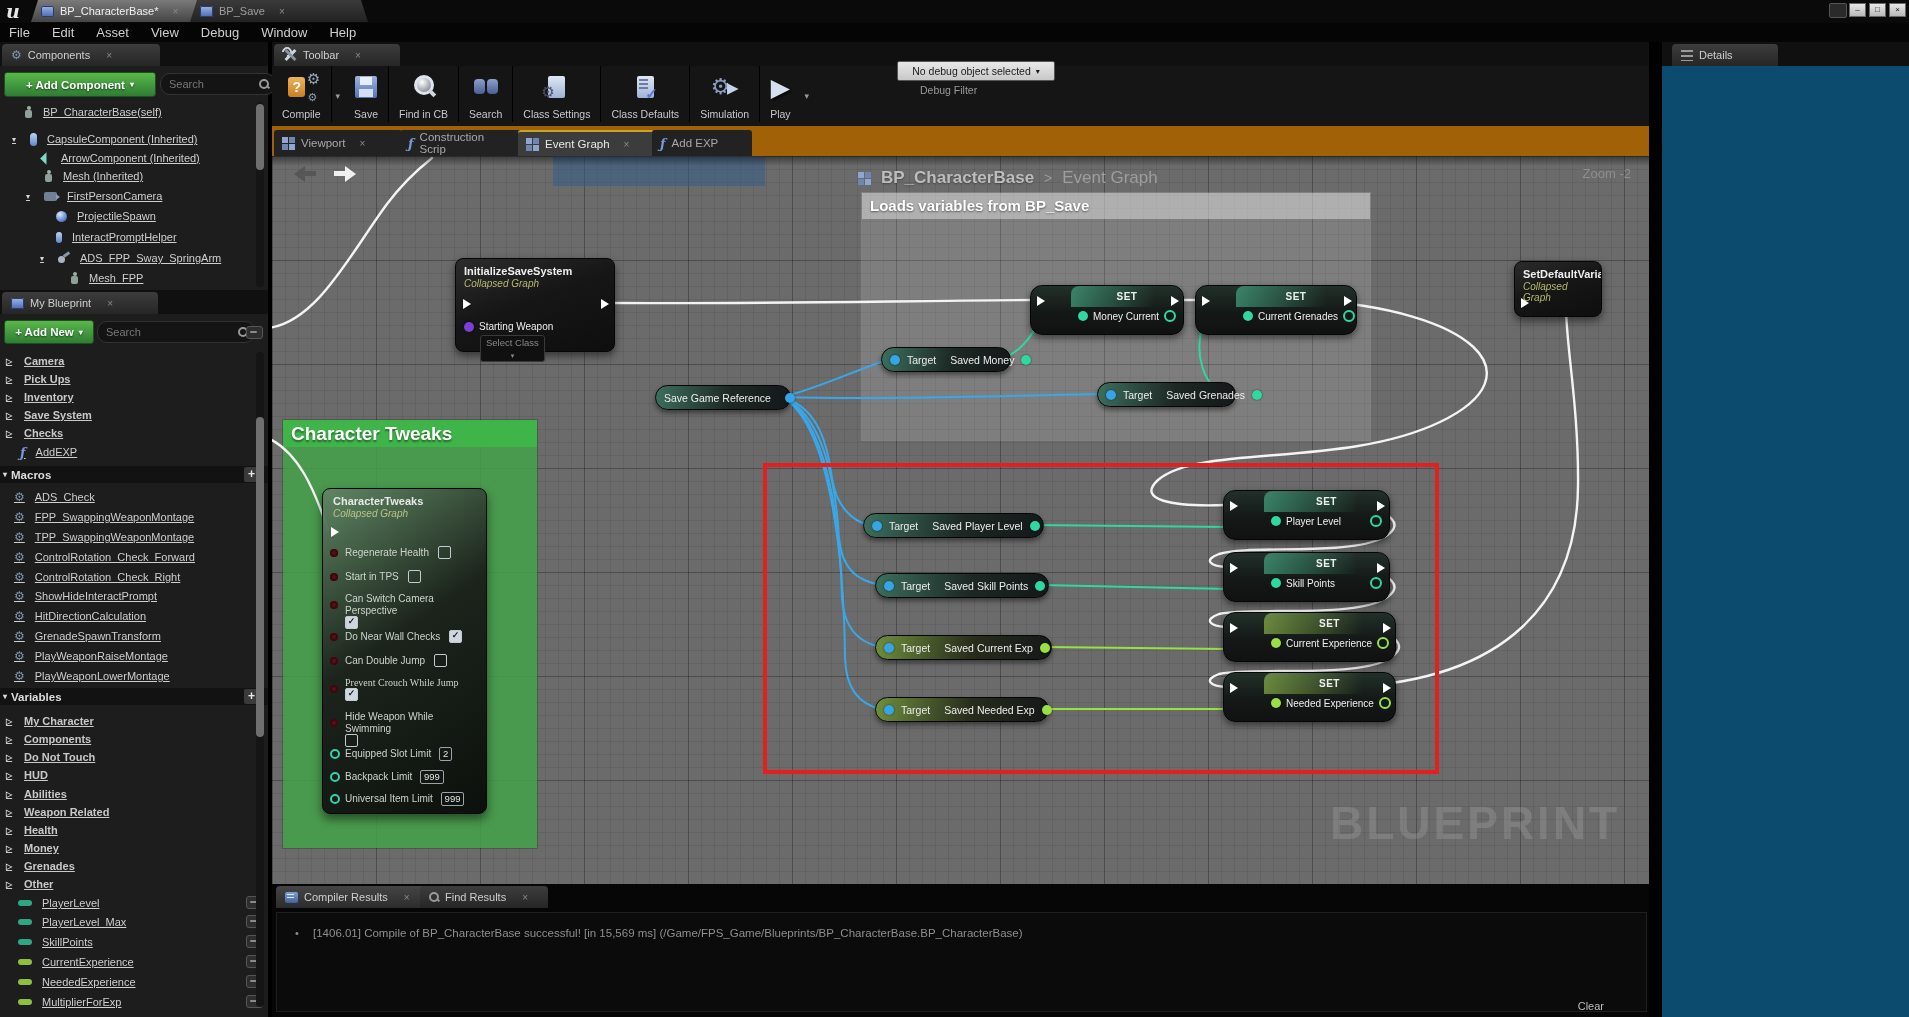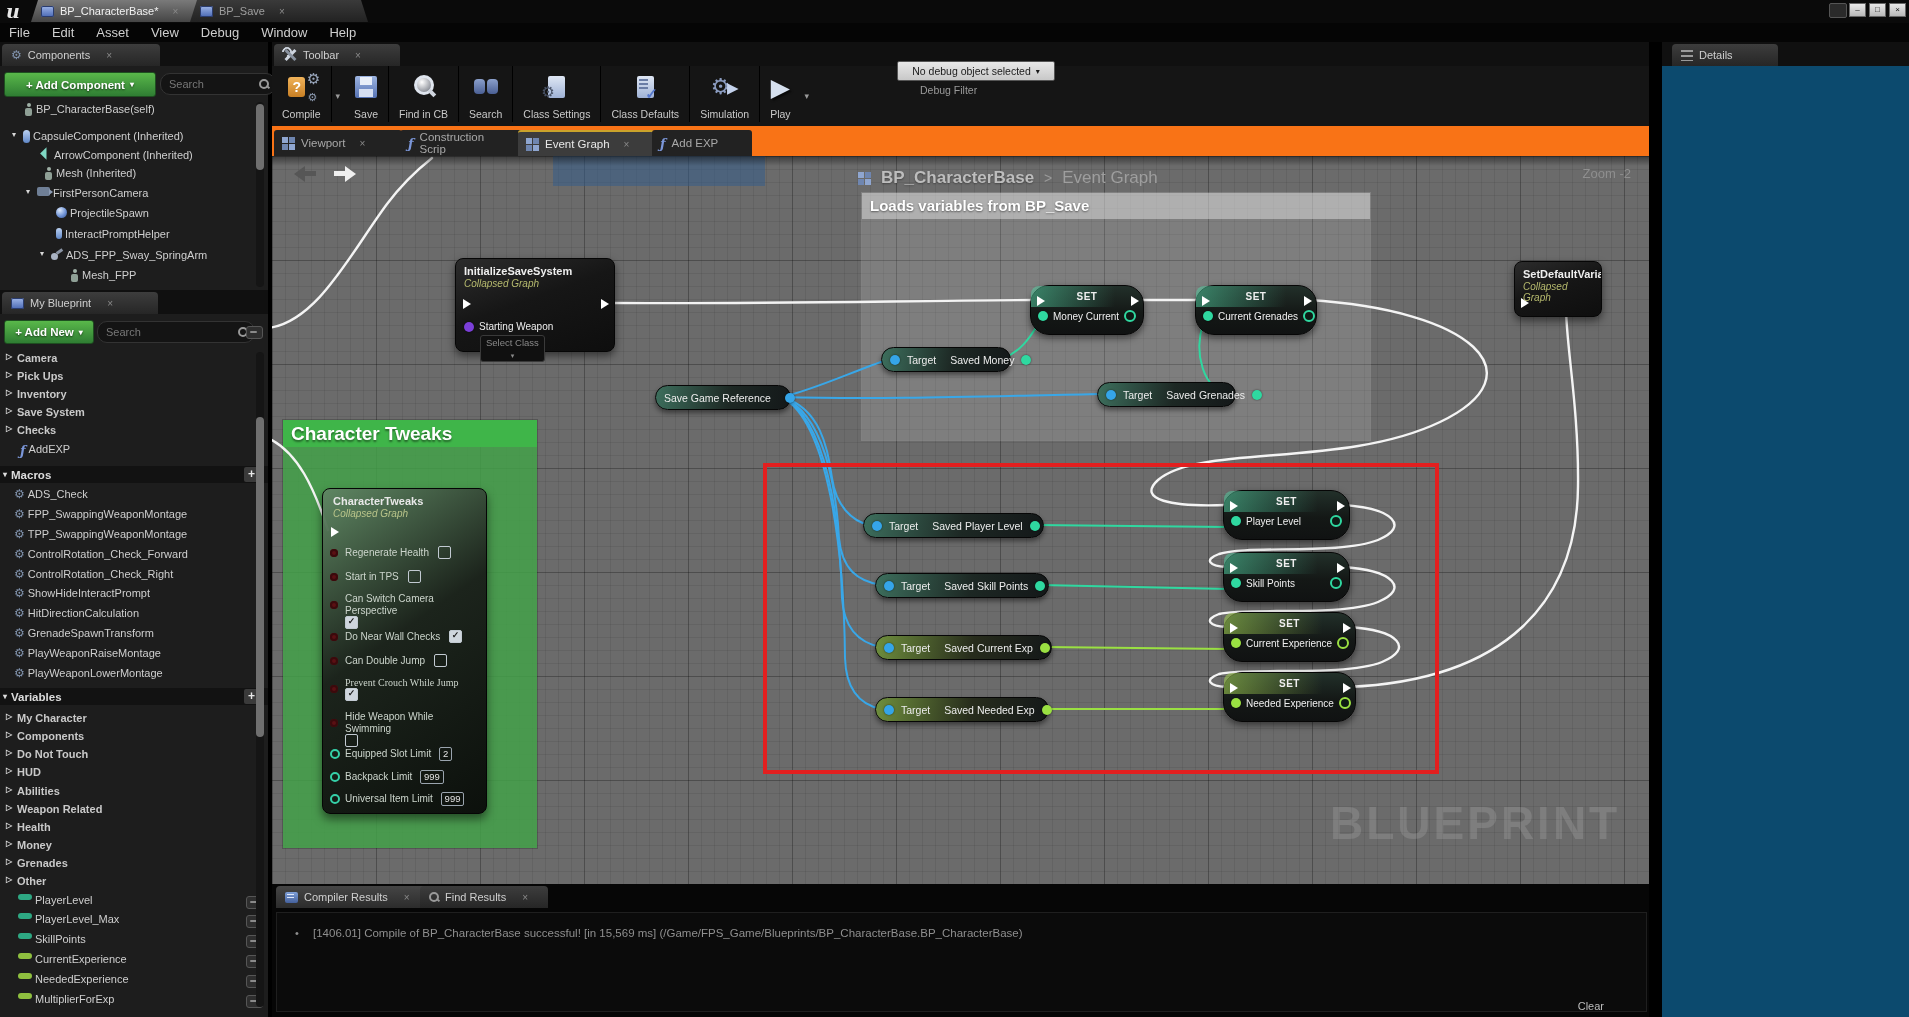--- a/index.html
+++ b/index.html
@@ -45,22 +45,22 @@
           background:linear-gradient(#59b84a,#2f7d33);border:1px solid #1e4f20;border-radius:3px;
           color:#fff;font-weight:bold;font-size:11.5px;text-shadow:0 1px 2px rgba(0,0,0,.6);}
   .searchbox{position:absolute;background:#141414;border:1px solid #333;border-radius:10px;
              display:flex;align-items:center;padding:0 6px;}
   .searchbox input{flex:1;background:transparent;border:none;outline:none;color:#bbb;
                    font-size:11px;width:70%;font-family:inherit;}
   .searchbox input::placeholder{color:#777;}
   .ic-mag{width:10px;height:10px;position:relative;flex:none;}
   .ic-mag::before{content:"";position:absolute;left:0;top:0;width:6px;height:6px;border:2px solid #999;border-radius:50%;}
   .ic-mag::after{content:"";position:absolute;left:7px;top:7px;width:4px;height:2px;background:#999;transform:rotate(45deg);}
-  .trow{position:absolute;height:18px;display:flex;gap:3px;
-        font-size:11px;color:#cfcfcf;white-space:nowrap;}
+  .trow{position:absolute;height:18px;display:flex;align-items:center;gap:10px;
+        font-size:11px;color:#cfcfcf;white-space:nowrap;text-decoration:underline;}
   .trow .exp{color:#d8d8d8;font-size:8px;width:8px;}
   .catrow{font-weight:bold;color:#c9c9c9;}
   .sechdr{position:absolute;left:0;width:268px;height:17px;background:#121212;display:flex;
           align-items:center;gap:4px;padding-left:3px;box-sizing:border-box;
           font-weight:bold;font-size:11.5px;color:#dcdcdc;}
   .plusbtn{position:absolute;left:244px;width:15px;height:15px;background:#3a3a3a;border-radius:2px;
            color:#e8e8e8;font-weight:bold;font-size:12px;line-height:15px;text-align:center;top:1px;}
   .pill{width:14px;height:6px;border-radius:3px;flex:none;}
   .eyebox{position:absolute;left:246px;width:15px;height:11px;background:#2e2e2e;border:1px solid #565656;
           border-radius:3px;}
@@ -120,21 +120,21 @@
   .ic-sim .gear{position:absolute;left:0;top:0;color:#8b9cc0;font-size:22px;}
   .ic-sim .tri{position:absolute;right:0;top:5px;color:#c4d2ec;font-size:15px;}
   .ic-play{color:#d5dfee;font-size:25px;text-shadow:2px 2px 2px rgba(0,0,0,.6);}
   .tb-caret{color:#9a9a9a;font-size:9px;align-self:center;padding:0 4px;}
   .debugbox{position:absolute;left:625px;top:19px;width:156px;height:18px;background:linear-gradient(#e8e8e8,#c8c8c8);
             border:1px solid #555;border-radius:2px;color:#1a1a1a;font-size:10.5px;
             display:flex;align-items:center;justify-content:center;gap:5px;}
   .debuglbl{position:absolute;left:648px;top:42px;font-size:10.5px;color:#9a9a9a;}
 
   
-  .doctabs{position:absolute;left:0;top:84px;width:1377px;height:30px;background:#f97316;}
+  .doctabs{position:absolute;left:0;top:84px;width:1377px;height:30px;background:#a16207;}
   .dtab{position:absolute;top:4px;height:26px;display:flex;align-items:center;gap:6px;padding:0 8px;
         font-size:11.5px;color:#a8a8a8;background:#222;border-radius:3px 3px 0 0;}
   .dtab.active{background:#3c3c3c;color:#e8e8e8;border-top:2px solid #caa32b;height:24px;}
   .ic-grid{width:13px;height:13px;position:relative;}
   .ic-grid::before{content:"";position:absolute;left:0;top:0;width:6px;height:6px;background:#8fa6d0;
       box-shadow:7px 0 #6f86b0,0 7px #6f86b0,7px 7px #8fa6d0;}
 
   
   .graph{position:absolute;left:0;top:114px;width:1377px;height:728px;overflow:hidden;
          background:#6b6b6b;
@@ -176,23 +176,23 @@
   .getter{position:absolute;height:25px;border-radius:13px;border:1px solid #060606;
           box-shadow:0 3px 5px rgba(0,0,0,.45);display:flex;align-items:center;gap:7px;
           padding:0 8px;box-sizing:border-box;font-size:10.5px;color:#ececec;white-space:nowrap;}
   .getter.teal{background:linear-gradient(100deg,#3d6f5d 0%,#1d2824 55%,#141819 100%);}
   .getter.lime{background:linear-gradient(100deg,#6f8f3d 0%,#272c1c 55%,#141819 100%);}
   .getter .spacer{flex:1;}
   .pin{width:10px;height:10px;border-radius:50%;flex:none;box-shadow:0 0 2px rgba(0,0,0,.6);}
   .pin.blue{background:#35a5e8;} .pin.teal{background:#2fd8a0;}
   .pin.lime{background:#9ae042;} .pin.purple{background:#7b3fd8;}
 
-  .setnode{position:absolute;height:48px;border-radius:19px;border:1px solid #060606;
+  .setnode{position:absolute;height:48px;border-radius:12px;border:1px solid #060606;
            box-shadow:0 3px 7px rgba(0,0,0,.5);color:#efefef;
-           background:linear-gradient(180deg,#22302a 0%,#141816 55%,#101212 100%);}
+           background:linear-gradient(180deg,#22302a 0%,#141816 55%,#101212 100%);padding-left:40px;}
   .setnode .hd{height:21px;border-radius:8px 8px 0 0;display:flex;align-items:center;justify-content:center;
                font-size:10px;font-weight:bold;letter-spacing:.5px;}
   .setnode.teal .hd{background:linear-gradient(90deg,rgba(84,216,168,.5),rgba(0,0,0,0) 75%);}
   .setnode.lime .hd{background:linear-gradient(90deg,rgba(168,216,84,.55),rgba(0,0,0,0) 75%);}
   .exec{width:0;height:0;border-left:8px solid #fff;border-top:5px solid transparent;border-bottom:5px solid transparent;position:absolute;}
   .exec.in{left:6px;top:10px;} .exec.out{right:4px;top:10px;}
   .setnode .pinrow{display:flex;align-items:center;gap:5px;padding:3px 7px 0 7px;font-size:10px;white-space:nowrap;}
   .outcirc{width:8px;height:8px;border-radius:50%;background:#0e1a15;margin-left:auto;flex:none;}
   .outcirc.teal{border:2px solid #2fd8a0;} .outcirc.lime{border:2px solid #9ae042;}
 

